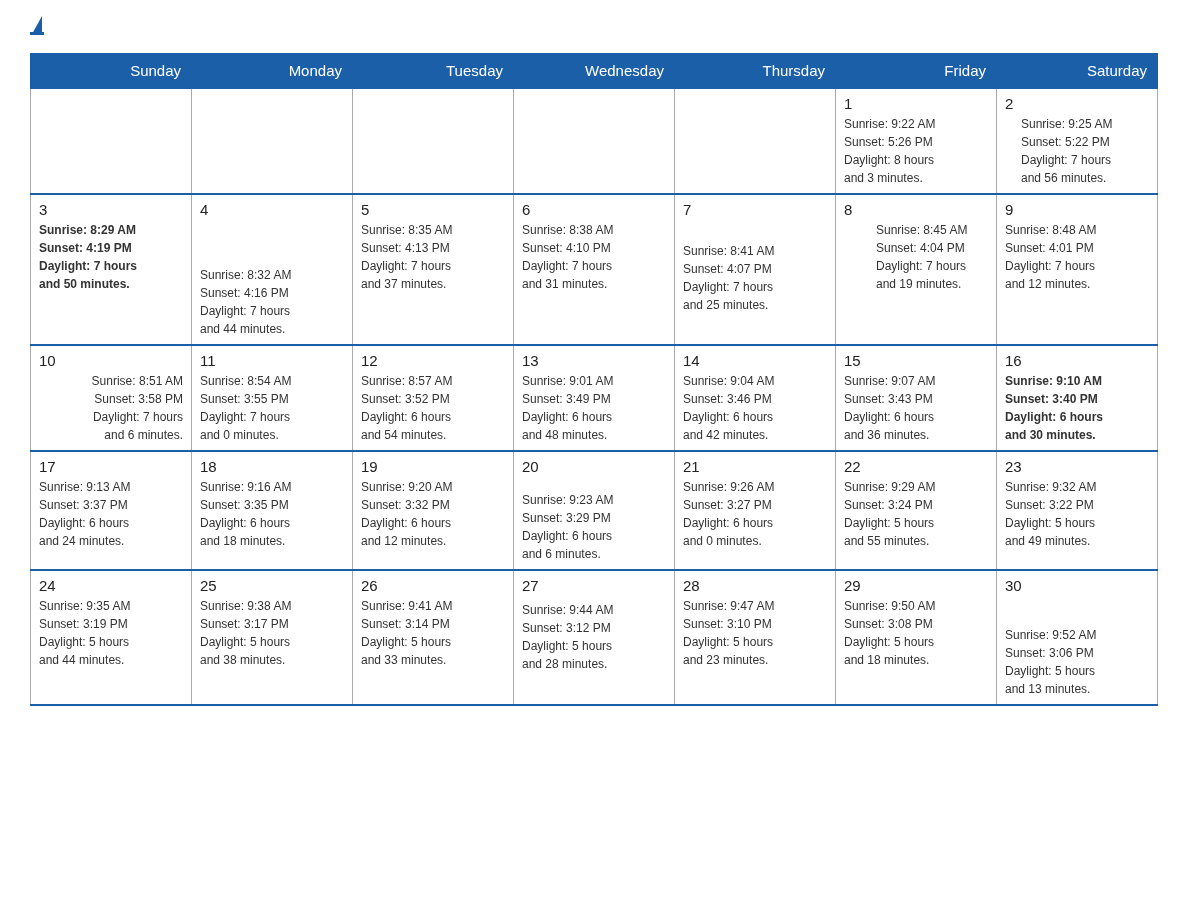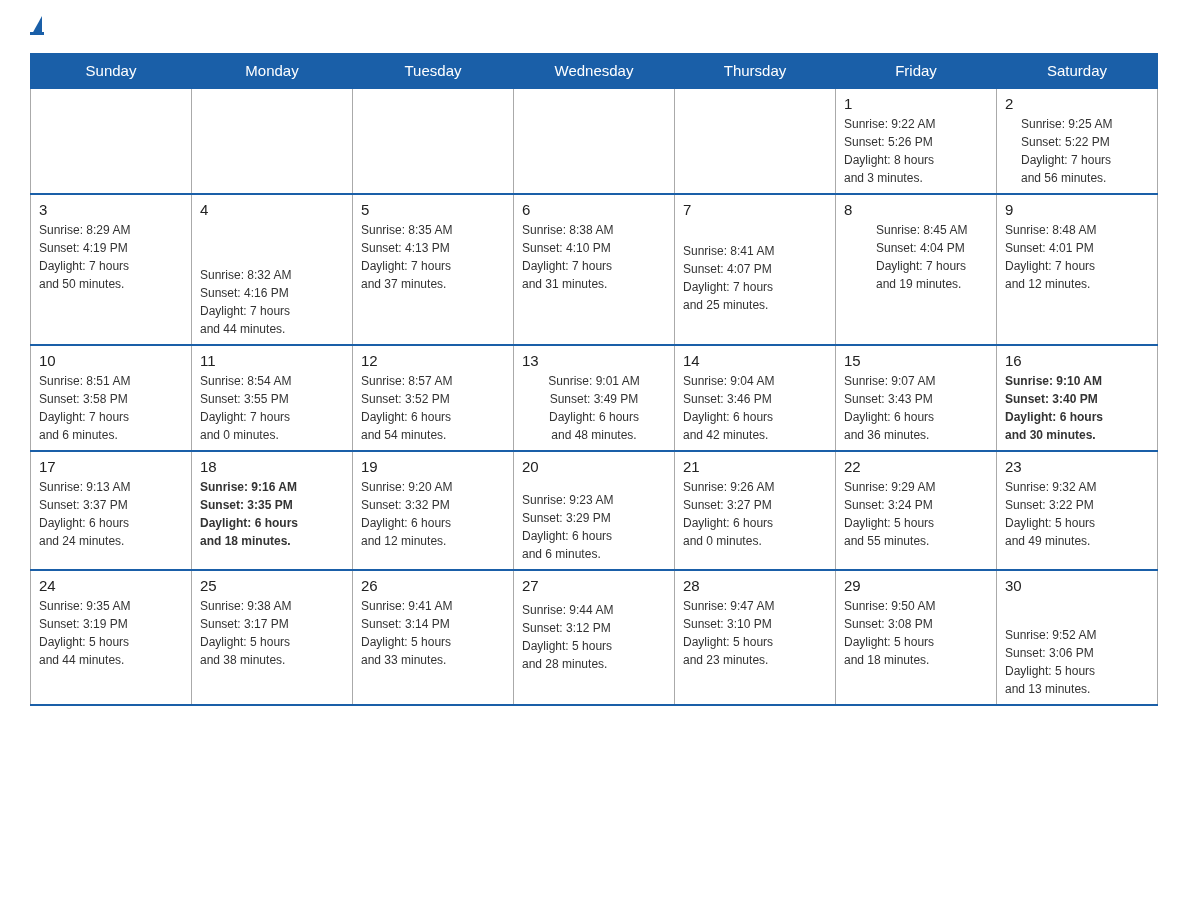--- a/index.html
+++ b/index.html
@@ -62,21 +62,21 @@
       width: 100%;
       border-collapse: collapse;
       border: 1px solid #999;
     }
     .calendar th {
       background: #1a5fa8;
       color: #fff;
       font-size: 15px;
       font-weight: normal;
       padding: 8px 10px;
-      text-align: center;
+      text-align: right;
       border: 1px solid #1a5fa8;
     }
     .calendar td {
       vertical-align: top;
       padding: 6px 8px;
       border: 1px solid #aaa;
       width: 14.28%;
       min-height: 110px;
       font-size: 12.5px;
       color: #222;
@@ -149,21 +149,21 @@
           <span class="day-num">2</span>
           <div class="day-info" style="white-space: pre-line; margin-left: 16px;">Sunrise: 9:25 AM
 Sunset: 5:22 PM
 Daylight: 7 hours
 and 56 minutes.</div>
         </td>
       </tr>
       <tr>
         <td>
           <span class="day-num">3</span>
-          <div class="day-info" style="white-space: pre-line;">Sunrise: 8:29 AM
+          <div class="day-info" style="white-space: pre-line; font-weight: bold;">Sunrise: 8:29 AM
 Sunset: 4:19 PM
 Daylight: 7 hours
 and 50 minutes.</div>
         </td>
         <td>
           <span class="day-num">4</span>
           <div class="day-info" style="white-space: pre-line; margin-top: 48px;">Sunrise: 8:32 AM
 Sunset: 4:16 PM
 Daylight: 7 hours
 and 44 minutes.</div>
@@ -200,42 +200,42 @@
           <span class="day-num">9</span>
           <div class="day-info" style="white-space: pre-line;">Sunrise: 8:48 AM
 Sunset: 4:01 PM
 Daylight: 7 hours
 and 12 minutes.</div>
         </td>
       </tr>
       <tr>
         <td>
           <span class="day-num">10</span>
-          <div class="day-info" style="white-space: pre-line;">Sunrise: 8:51 AM
+          <div class="day-info" style="white-space: pre-line; text-align: right;">Sunrise: 8:51 AM
 Sunset: 3:58 PM
 Daylight: 7 hours
 and 6 minutes.</div>
         </td>
         <td>
           <span class="day-num">11</span>
           <div class="day-info" style="white-space: pre-line;">Sunrise: 8:54 AM
 Sunset: 3:55 PM
 Daylight: 7 hours
 and 0 minutes.</div>
         </td>
         <td>
           <span class="day-num">12</span>
           <div class="day-info" style="white-space: pre-line;">Sunrise: 8:57 AM
 Sunset: 3:52 PM
 Daylight: 6 hours
 and 54 minutes.</div>
         </td>
         <td>
           <span class="day-num">13</span>
-          <div class="day-info" style="white-space: pre-line; text-align: center;">Sunrise: 9:01 AM
+          <div class="day-info" style="white-space: pre-line;">Sunrise: 9:01 AM
 Sunset: 3:49 PM
 Daylight: 6 hours
 and 48 minutes.</div>
         </td>
         <td>
           <span class="day-num">14</span>
           <div class="day-info" style="white-space: pre-line;">Sunrise: 9:04 AM
 Sunset: 3:46 PM
 Daylight: 6 hours
 and 42 minutes.</div>
@@ -258,21 +258,21 @@
       <tr>
         <td>
           <span class="day-num">17</span>
           <div class="day-info" style="white-space: pre-line;">Sunrise: 9:13 AM
 Sunset: 3:37 PM
 Daylight: 6 hours
 and 24 minutes.</div>
         </td>
         <td>
           <span class="day-num">18</span>
-          <div class="day-info" style="white-space: pre-line; font-weight: bold;">Sunrise: 9:16 AM
+          <div class="day-info" style="white-space: pre-line;">Sunrise: 9:16 AM
 Sunset: 3:35 PM
 Daylight: 6 hours
 and 18 minutes.</div>
         </td>
         <td>
           <span class="day-num">19</span>
           <div class="day-info" style="white-space: pre-line;">Sunrise: 9:20 AM
 Sunset: 3:32 PM
 Daylight: 6 hours
 and 12 minutes.</div>

